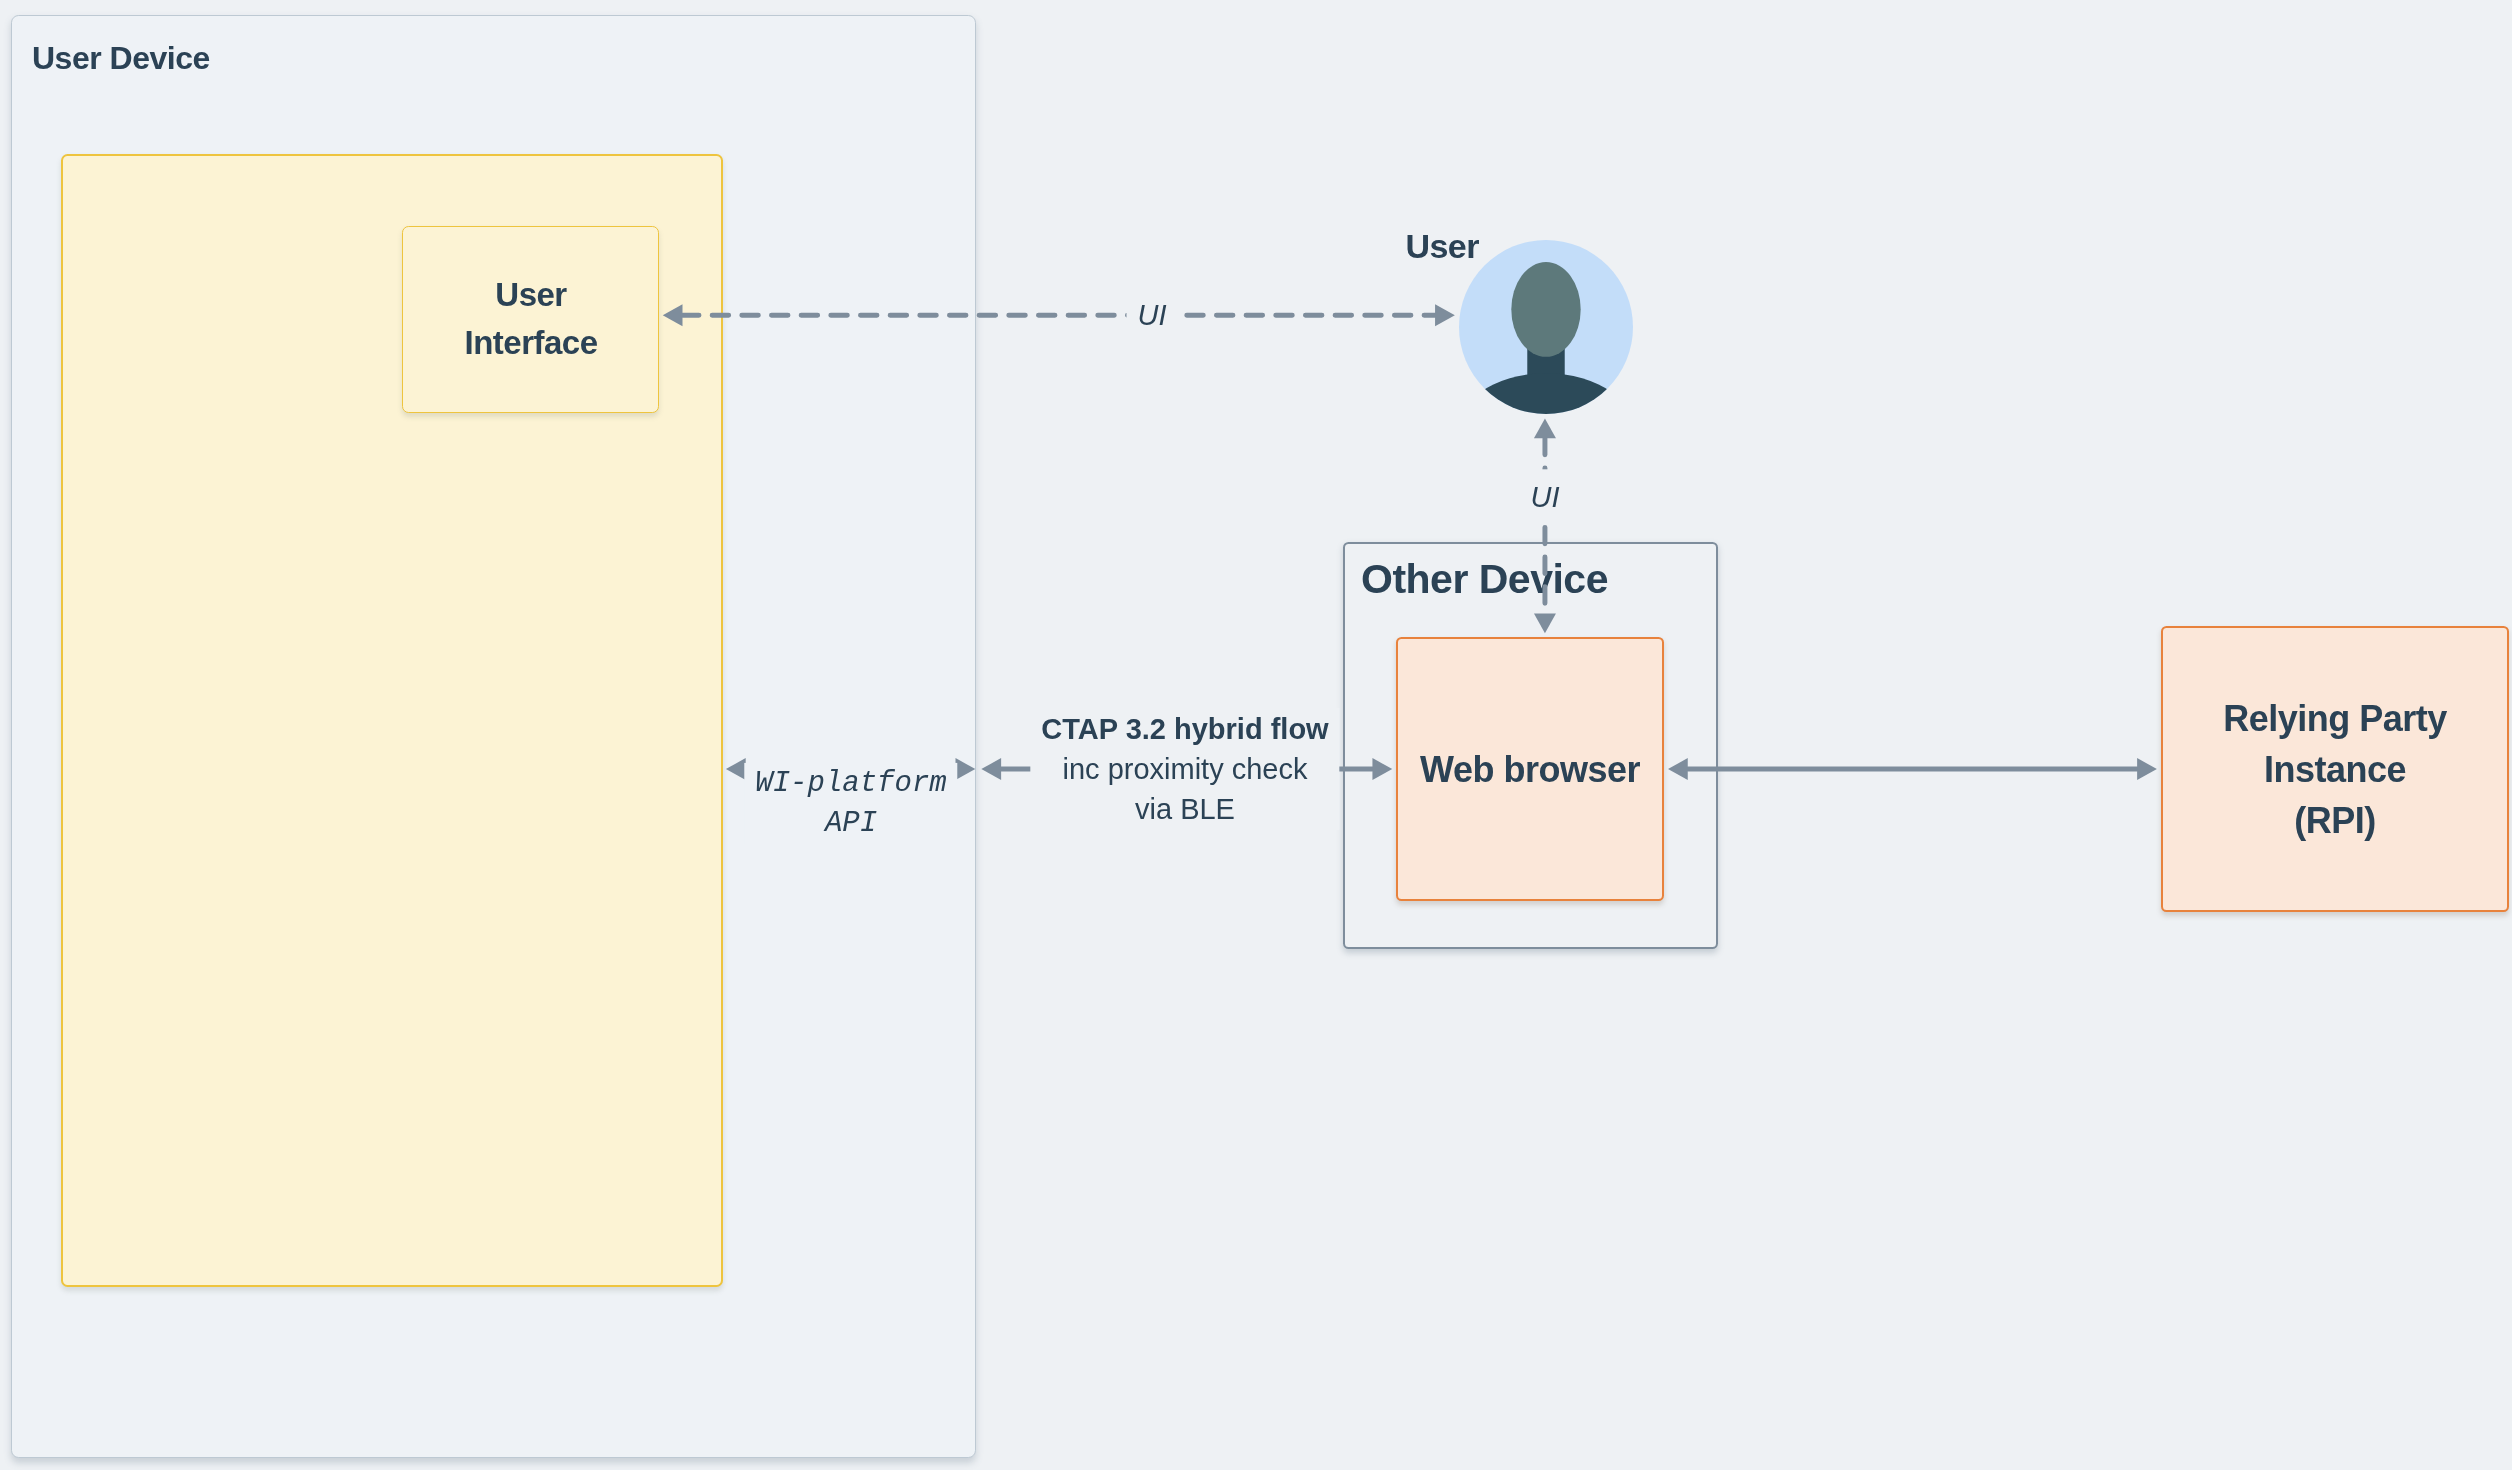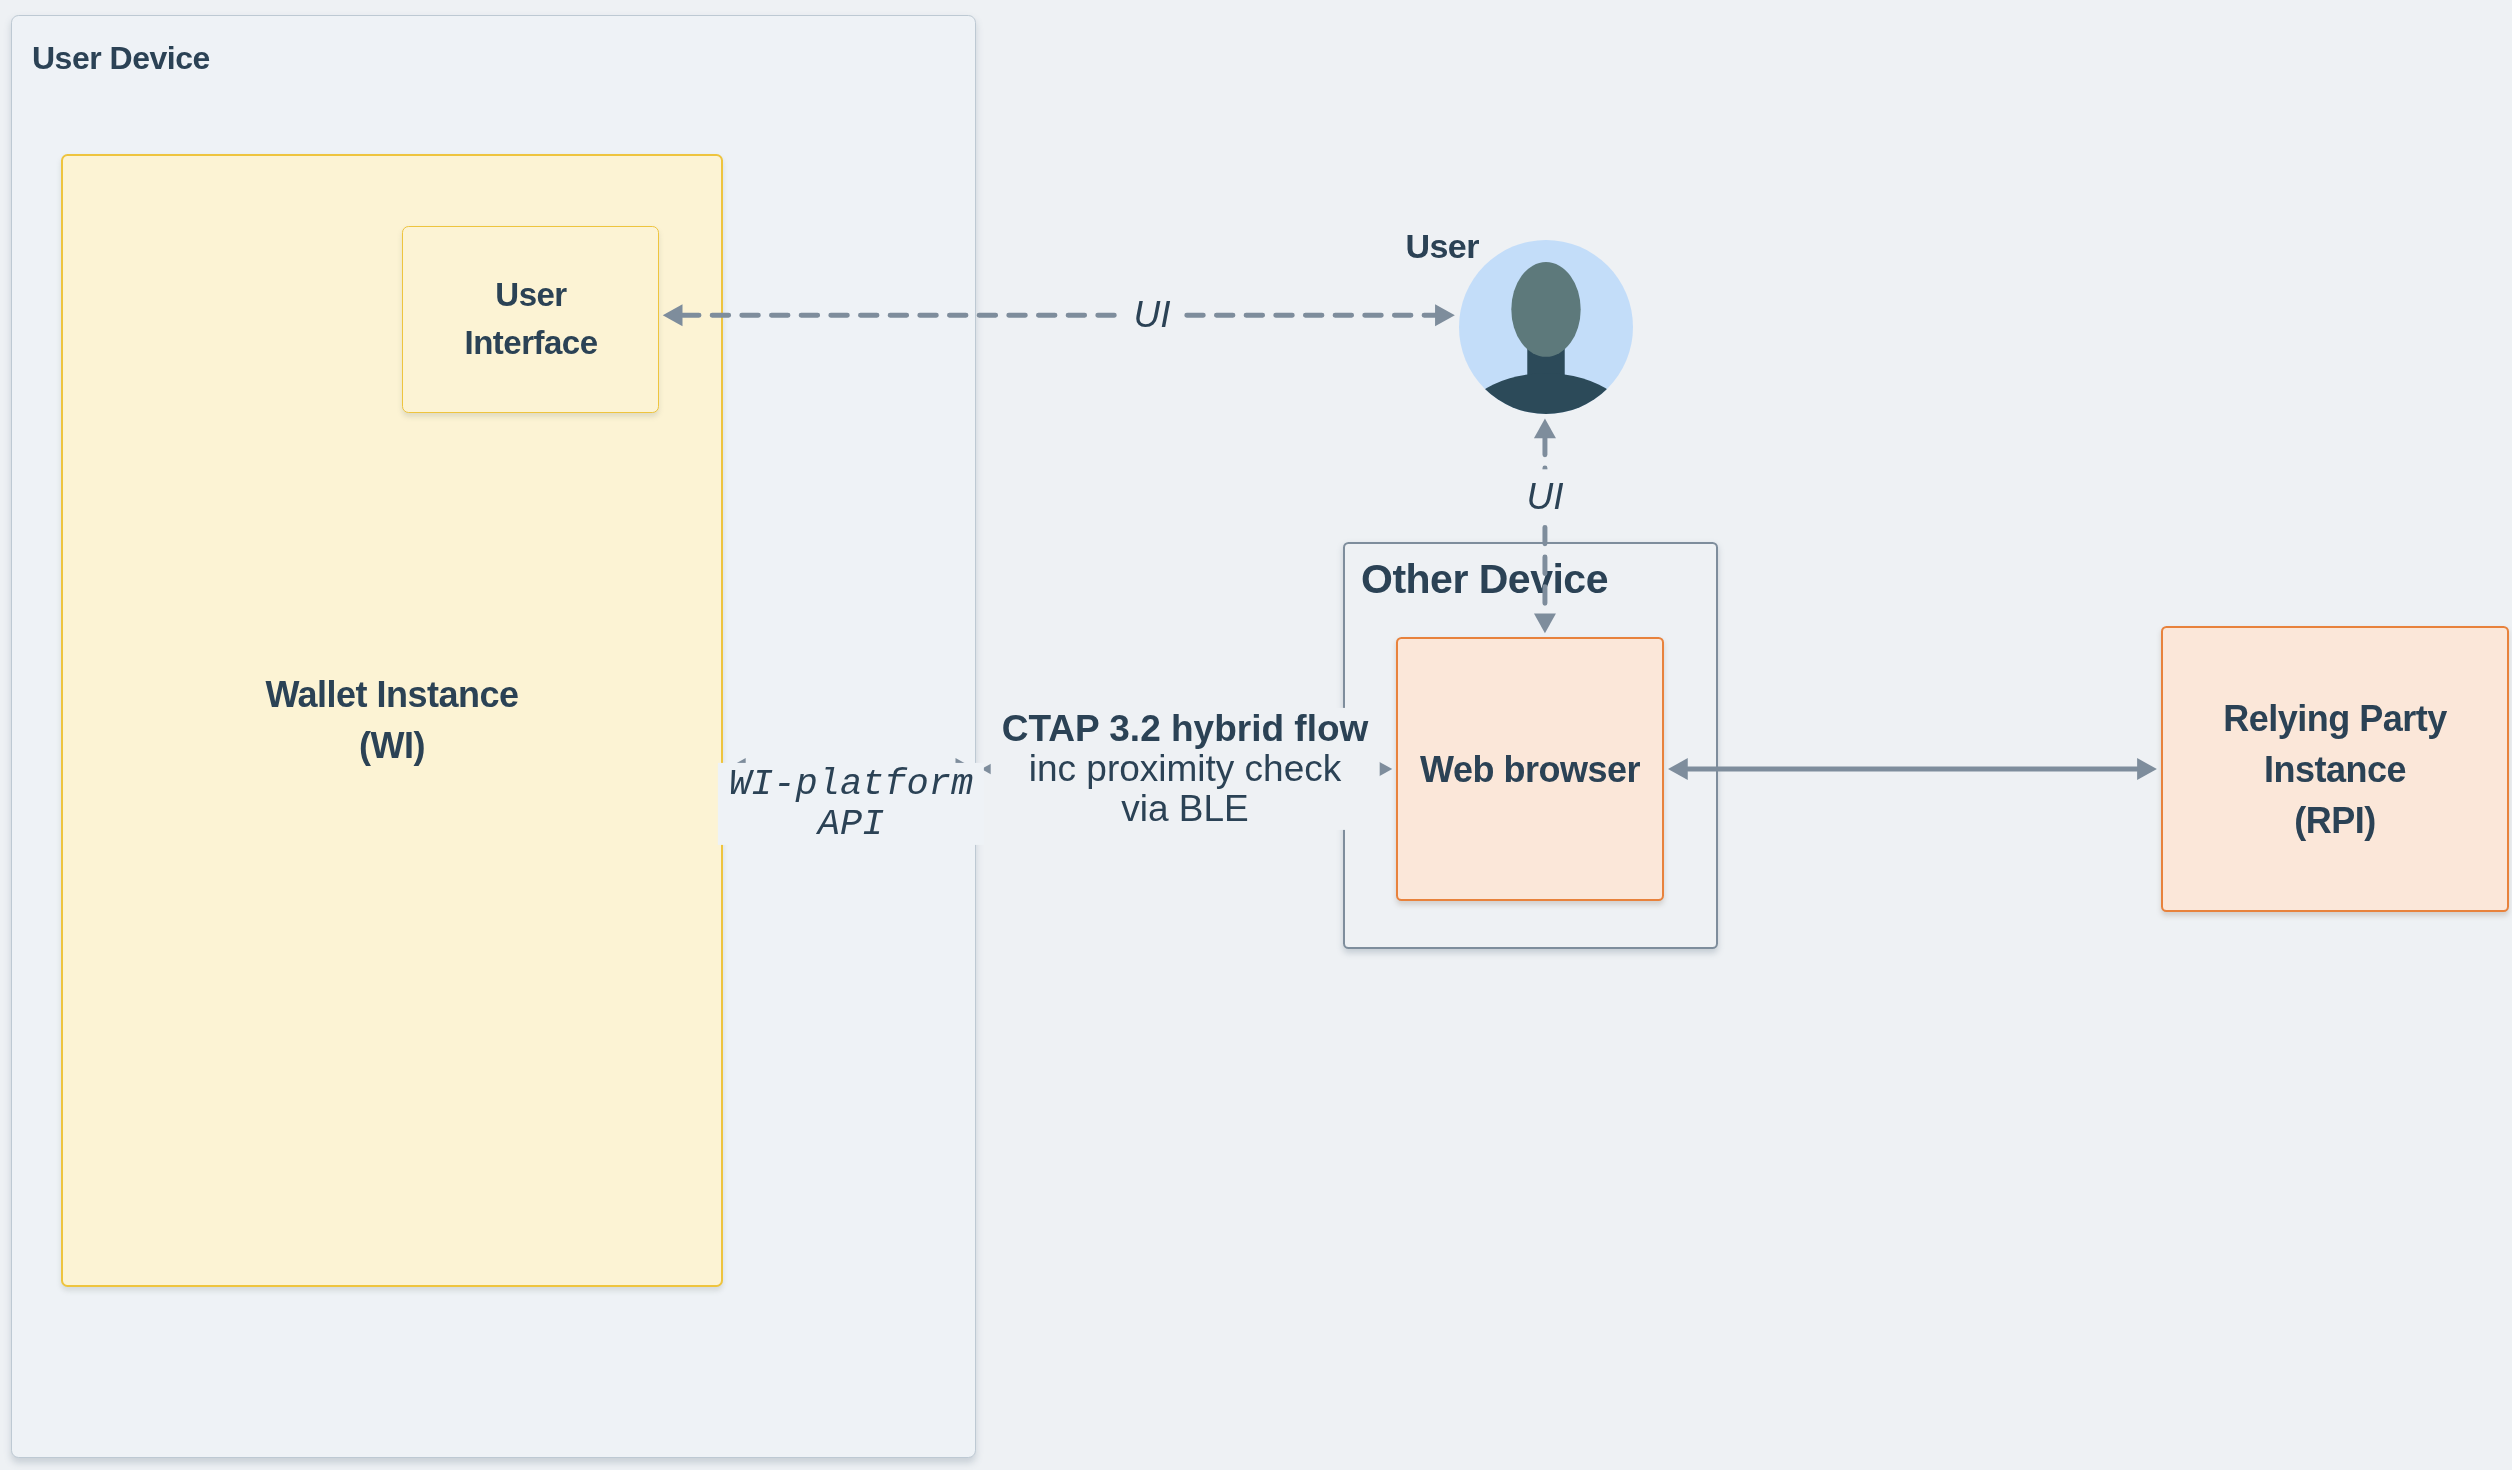--- a/index.html
+++ b/index.html
@@ -30,21 +30,21 @@
     position:absolute;font-weight:bold;font-size:32px;letter-spacing:-0.5px;white-space:nowrap;
   }
   .center-label{
     position:absolute;font-weight:bold;text-align:center;letter-spacing:-0.5px;
     transform:translate(-50%,-50%);white-space:nowrap;
   }
   .title-66{font-size:36px;line-height:51px;}
   .title-60{font-size:33px;line-height:48px;}
   .arrow-label{
     position:absolute;transform:translate(-50%,-50%);
-    text-align:center;font-size:37px;line-height:40px;
+    text-align:center;font-size:29px;line-height:40px;
     background:#eef1f4;padding:1.1px 11px;white-space:nowrap;
   }
   .inside-device{background:#eef2f6;}
   .italic{font-style:italic;}
   .bold{font-weight:bold;}
   .arrows-layer{position:absolute;left:0;top:0;width:2512px;height:1470px;pointer-events:none;}
   .user-name-label{
     position:absolute;font-weight:bold;font-size:34px;letter-spacing:-0.5px;
     transform:translate(-100%,-50%);white-space:nowrap;
   }
@@ -52,24 +52,20 @@
 </style>
 </head>
 <body>
 
 <div class="canvas">
 
   <div class="box device-box" style="left:11px;top:15px;width:965px;height:1443px;"></div>
   <div class="corner-label" style="left:32px;top:40px;">User Device</div>
 
   <div class="box yellow-box" style="left:61px;top:154px;width:662px;height:1133px;"></div>
-  <div class="center-label title-66" style="left:392px;top:720px;">
-    <div>Wallet Instance</div>
-    <div>(WI)</div>
-  </div>
 
   <div class="box yellow-box" style="left:402px;top:226px;width:257px;height:187px;border-width:1.6px;"></div>
   <div class="center-label title-60" style="left:531px;top:319px;">
     <div>User</div>
     <div>Interface</div>
   </div>
 
   <div class="box plain-device-box" style="left:1343px;top:542px;width:375px;height:407px;"></div>
   <div class="corner-label" style="left:1361px;top:556px;font-size:41px;">Other Device</div>
 

